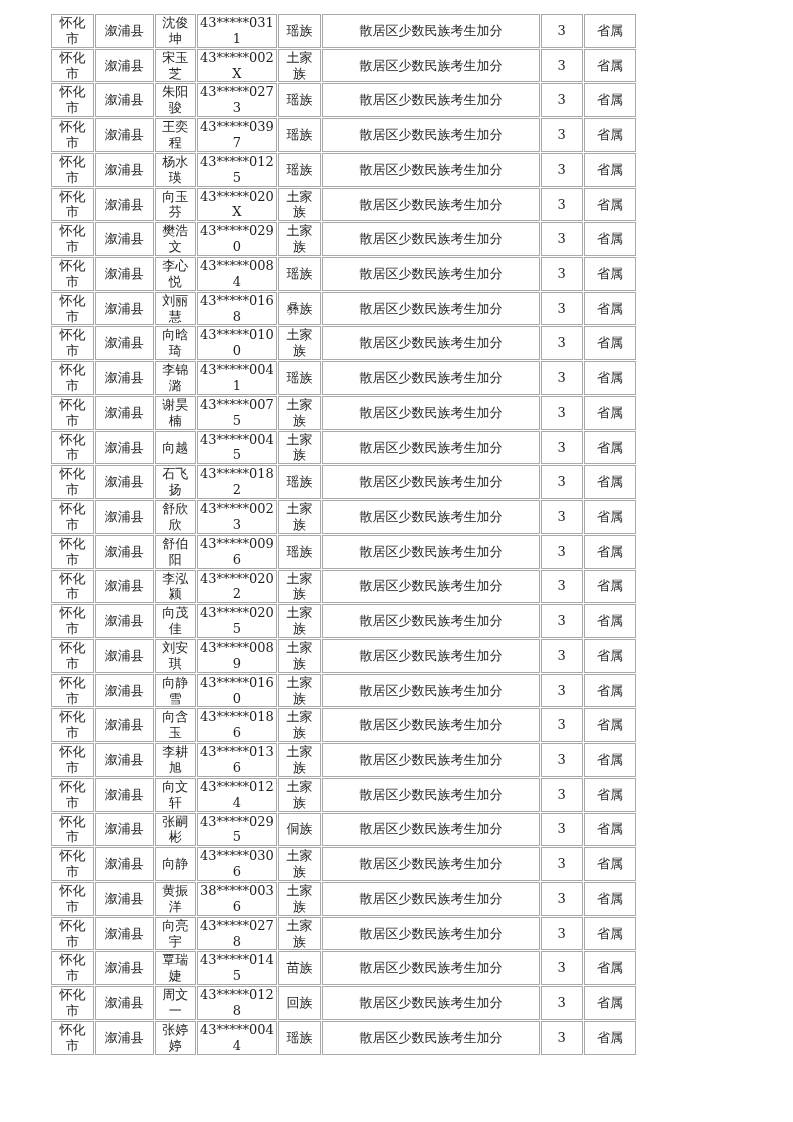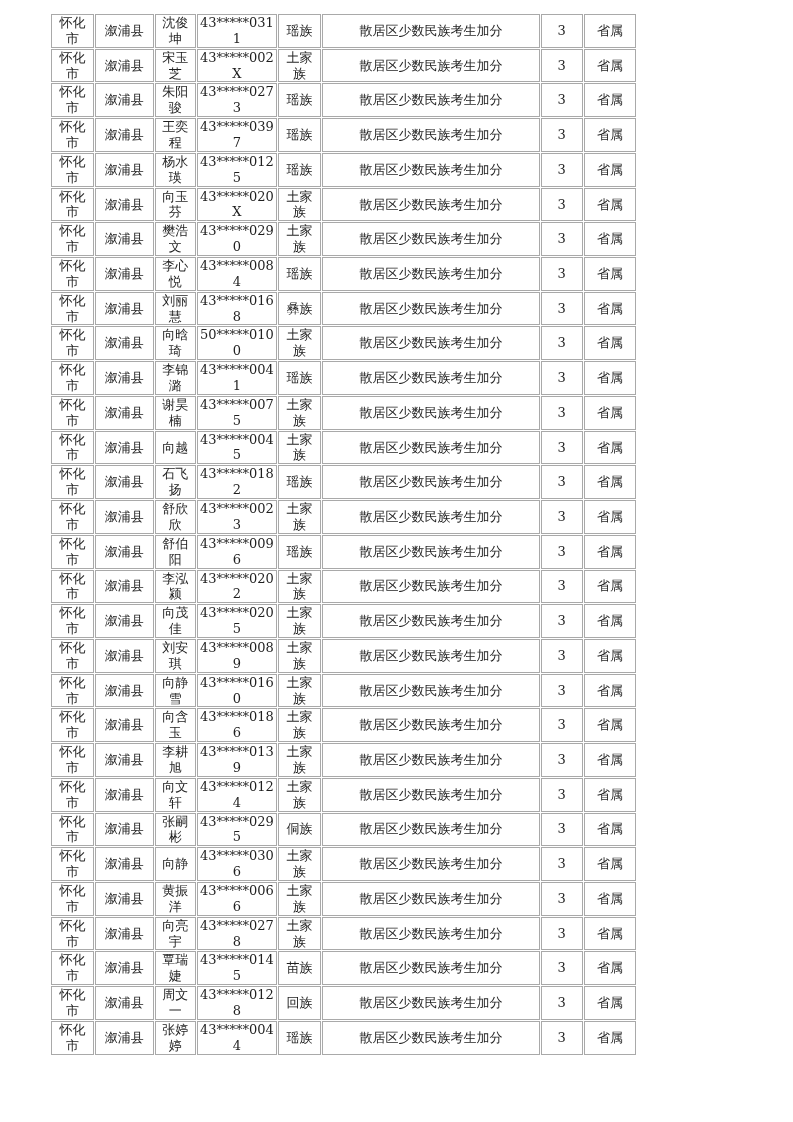--- a/index.html
+++ b/index.html
@@ -180,21 +180,21 @@
           <td>彝族</td>
           <td>散居区少数民族考生加分</td>
           <td>3</td>
           <td>省属</td>
         </tr>
         <tr>
           <td>怀化
 市</td>
           <td>溆浦县</td>
           <td>向晗琦</td>
-          <td class="id-cell">50*****010
+          <td class="id-cell">43*****010
 0</td>
           <td>土家
 族</td>
           <td>散居区少数民族考生加分</td>
           <td>3</td>
           <td>省属</td>
         </tr>
         <tr>
           <td>怀化
 市</td>
@@ -334,21 +334,21 @@
           <td>散居区少数民族考生加分</td>
           <td>3</td>
           <td>省属</td>
         </tr>
         <tr>
           <td>怀化
 市</td>
           <td>溆浦县</td>
           <td>李耕旭</td>
           <td class="id-cell">43*****013
-9</td>
+6</td>
           <td>土家
 族</td>
           <td>散居区少数民族考生加分</td>
           <td>3</td>
           <td>省属</td>
         </tr>
         <tr>
           <td>怀化
 市</td>
           <td>溆浦县</td>
@@ -384,21 +384,21 @@
 族</td>
           <td>散居区少数民族考生加分</td>
           <td>3</td>
           <td>省属</td>
         </tr>
         <tr>
           <td>怀化
 市</td>
           <td>溆浦县</td>
           <td>黄振洋</td>
-          <td class="id-cell">43*****006
+          <td class="id-cell">38*****003
 6</td>
           <td>土家
 族</td>
           <td>散居区少数民族考生加分</td>
           <td>3</td>
           <td>省属</td>
         </tr>
         <tr>
           <td>怀化
 市</td>

